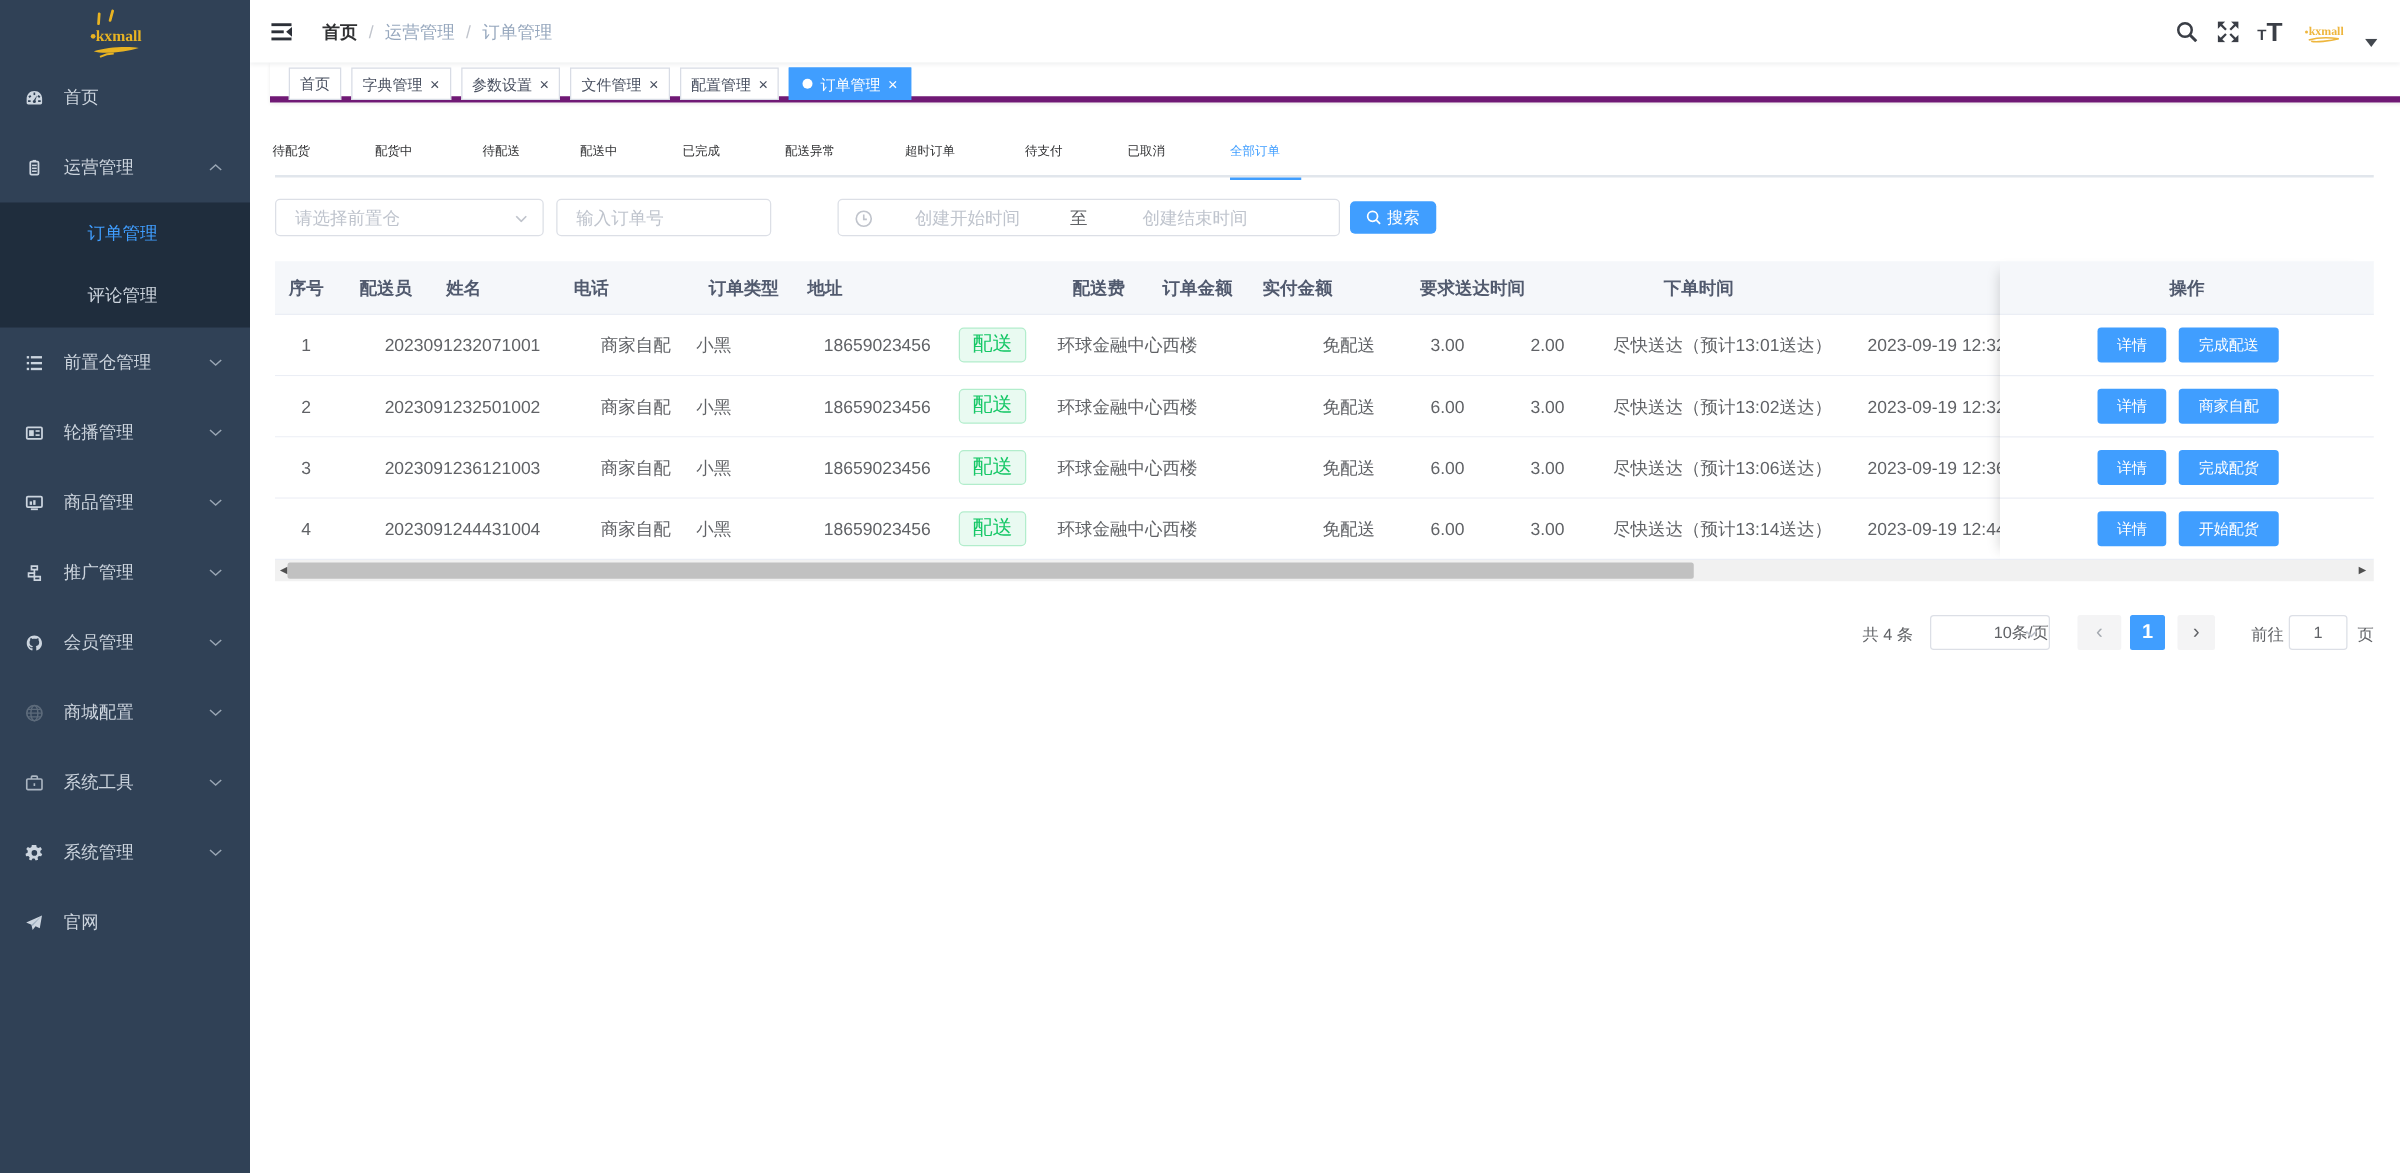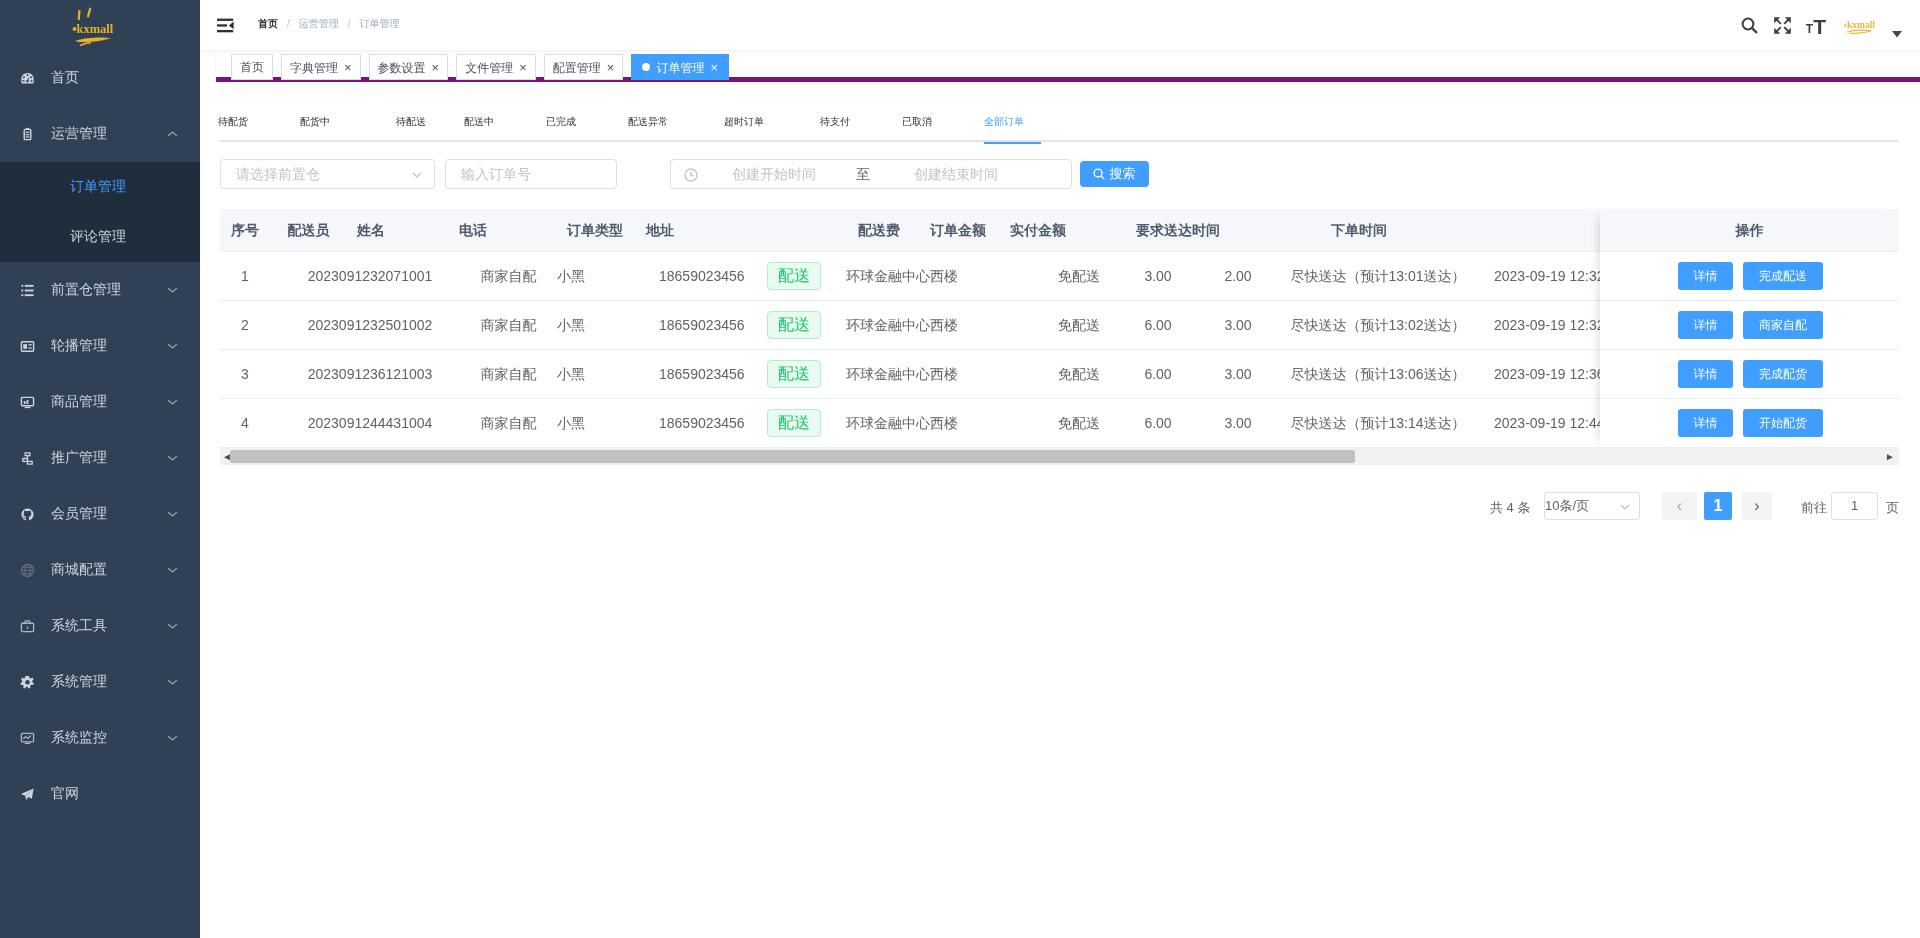--- a/index.html
+++ b/index.html
@@ -14,21 +14,21 @@
 .mitem .ic{width:15px;height:15px;margin-right:16px;flex:0 0 15px}
 .mitem .arr{position:absolute;right:22px;top:50%;margin-top:-3px}
 .submenu{background:#1f2d3d}
 .sitem{height:50px;display:flex;align-items:center;padding-left:70px;color:#cdd5de;font-size:14px}
 .sitem.active{color:#409eff}
 
 .main{position:absolute;left:200px;top:0;width:1720px;height:938px;background:#fff}
 .navbar{position:absolute;left:0;top:0;width:1720px;height:50px;background:#fff;
   box-shadow:0 1px 4px rgba(0,21,41,.08);z-index:20}
 .hamb{position:absolute;left:17px;top:18px}
-.crumb{position:absolute;left:58px;top:17px;font-size:10px;color:#303133}
+.crumb{position:absolute;left:58px;top:17px;font-size:14px;color:#303133}
 .crumb .sep{color:#c0c4cc;margin:0 9px}
 .crumb .dim{color:#97a8be}
 .nicon{position:absolute;top:17px}
 
 .tagsbar{position:absolute;left:16px;top:50px;width:1720px;height:32px;background:#fff;
   border-bottom:5px solid #701a75;box-shadow:0 1px 3px 0 rgba(0,0,0,.08);z-index:10}
 .tag{display:inline-block;height:26px;line-height:25px;border:1px solid #d8dce5;background:#fff;
   color:#495060;font-size:12px;padding:0 8px;margin-left:8px;margin-top:4px;vertical-align:top;cursor:default}
 .tag:first-child{margin-left:15px}
 .tag .x{margin-left:6px;font-size:13px;color:#495060}
@@ -170,27 +170,20 @@
             <rect x="1.5" y="4.5" width="13" height="9" rx="1" fill="none" stroke="#aab5c1" stroke-width="1.4"></rect>
             <path d="M5.5 4.5 L5.5 2.8 C5.5 2.3 5.8 2 6.3 2 L9.7 2 C10.2 2 10.5 2.3 10.5 2.8 L10.5 4.5" fill="none" stroke="#aab5c1" stroke-width="1.4"></path>
             <line x1="8" y1="8" x2="8" y2="10.5" stroke="#aab5c1" stroke-width="1.4"></line>
           </svg></span>系统工具<svg class="arr" width="11" height="6" viewBox="0 0 11 6">
           <polyline points="1,1 5.5,5 10,1" fill="none" stroke="#98a5b3" stroke-width="1.2"></polyline>
         </svg></div>
       <div class="mitem"><span class="ic"><svg viewBox="0 0 16 16" width="15" height="15">
             <path d="M8 0.8 L9.8 0.8 L10.2 2.9 L11.8 3.6 L13.6 2.5 L14.9 4.7 L13.4 6.2 L13.6 7.9 L15.2 9 L14.2 11 L12.1 10.7 L11 12 L11.4 14.1 L9.3 14.8 L8.2 13 L6.5 13 L5.3 14.8 L3.3 13.9 L3.8 11.9 L2.6 10.6 L0.6 10.8 L0.2 8.6 L2 7.7 L2.2 6 L0.8 4.5 L2.2 2.7 L4.1 3.5 L5.5 2.6 L5.8 0.8 Z" fill="#ccd5df" transform="translate(0.3 0.3) scale(0.95)"></path>
             <circle cx="8" cy="7.8" r="2.4" fill="#304156"></circle>
           </svg></span>系统管理<svg class="arr" width="11" height="6" viewBox="0 0 11 6">
-          <polyline points="1,1 5.5,5 10,1" fill="none" stroke="#98a5b3" stroke-width="1.2"></polyline>
-        </svg></div>
-      <div class="mitem"><span class="ic"><svg viewBox="0 0 16 16" width="15" height="15">
-            <rect x="1.5" y="2.5" width="13" height="9" rx="1" fill="none" stroke="#aab5c1" stroke-width="1.4"></rect>
-            <polyline points="3.5,8.5 6,6 8.5,8 11.5,4.8" fill="none" stroke="#aab5c1" stroke-width="1.3"></polyline>
-            <rect x="5" y="12.5" width="6" height="1.4" fill="#aab5c1"></rect>
-          </svg></span>系统监控<svg class="arr" width="11" height="6" viewBox="0 0 11 6">
           <polyline points="1,1 5.5,5 10,1" fill="none" stroke="#98a5b3" stroke-width="1.2"></polyline>
         </svg></div>
       <div class="mitem"><span class="ic"><svg viewBox="0 0 16 16" width="15" height="15">
             <path d="M14.5 1.5 L1 7.5 L5.5 9.3 L6.5 13.8 L9 10.6 L12.6 12.4 Z" fill="#ccd5df"></path>
             <path d="M5.5 9.3 L14.5 1.5 L6.5 10.5 Z" fill="#9fb0c0"></path>
           </svg></span>官网</div>
     </div>
 </div>
 
 <div class="main">
@@ -235,21 +228,21 @@
     </svg>
   </div>
 
   <div class="tagsbar">
     <span class="tag">首页</span><span class="tag">字典管理<span class="x">×</span></span><span class="tag">参数设置<span class="x">×</span></span><span class="tag">文件管理<span class="x">×</span></span><span class="tag">配置管理<span class="x">×</span></span><span class="tag on"><span class="dot"></span>订单管理<span class="x">×</span></span>
   </div>
 
   <div class="tabs">
       <span class="tabi" style="left:-2px">待配货</span>
       <span class="tabi" style="left:80px">配货中</span>
-      <span class="tabi" style="left:176px">待配送</span>
+      <span class="tabi" style="left:166px">待配送</span>
       <span class="tabi" style="left:244px">配送中</span>
       <span class="tabi" style="left:326px">已完成</span>
       <span class="tabi" style="left:408px">配送异常</span>
       <span class="tabi" style="left:504px">超时订单</span>
       <span class="tabi" style="left:600px">待支付</span>
       <span class="tabi" style="left:682px">已取消</span>
       <span class="tabi on" style="left:764px">全部订单</span>
       <div class="tabline" style="left:764px;width:57px"></div>
     </div>
 
@@ -367,21 +360,21 @@
       </div>
   </div>
 
   <div class="hscroll">
     <span class="harrow" style="left:2px">◄</span>
     <div class="hthumb"></div>
     <span class="harrow" style="right:4px">►</span>
   </div>
 
   <div class="pag" style="left:1290px;top:499px">共 4 条</div>
-  <div class="pgsel" style="left:1344px;top:492px;width:96px;text-align:left">10条/页
+  <div class="pgsel" style="left:1344px;top:492px;width:96px;text-align:right">10条/页
     <svg style="position:absolute;right:9px;top:11px" width="10" height="6" viewBox="0 0 10 6">
         <polyline points="1,1 5,5 9,1" fill="none" stroke="#c0c4cc" stroke-width="1.4"></polyline>
       </svg>
   </div>
   <div class="pgbtn" style="left:1462px;top:492px;width:35px">‹</div>
   <div class="pgbtn cur" style="left:1504px;top:492px;width:28px">1</div>
   <div class="pgbtn" style="left:1542px;top:492px;width:30px;color:#606266">›</div>
   <div class="pag" style="left:1601px;top:499px">前往</div>
   <div class="pgsel" style="left:1631px;top:492px;width:47px;text-align:center;color:#606266">1</div>
   <div class="pag" style="left:1686px;top:499px">页</div>

